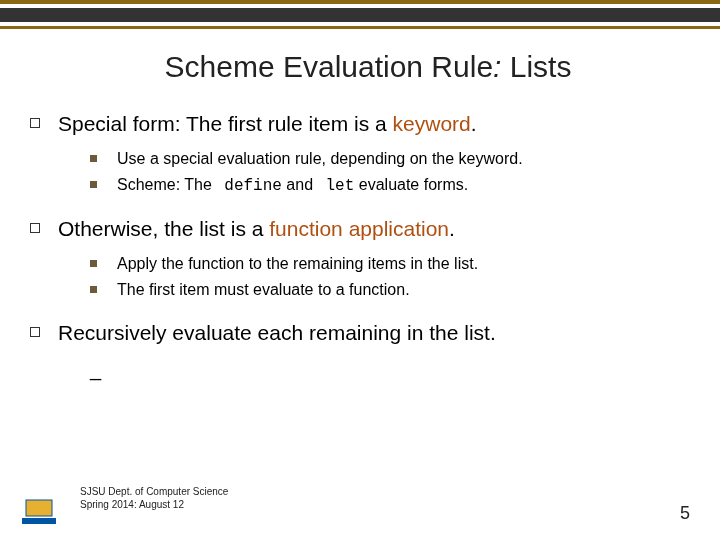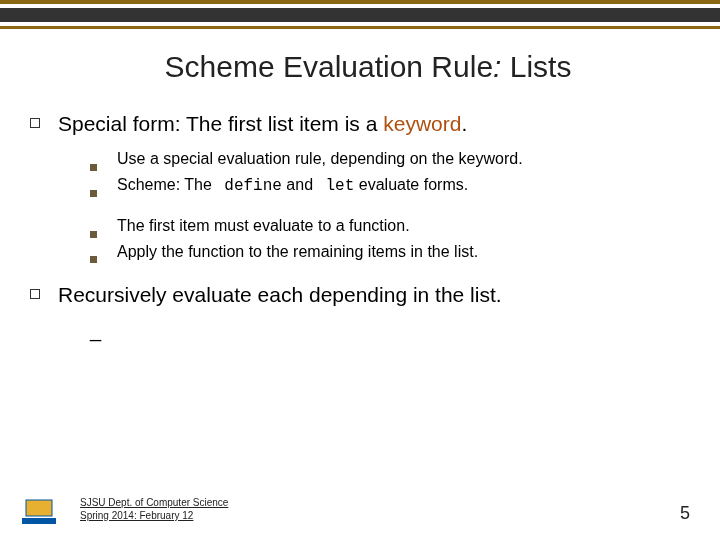--- a/index.html
+++ b/index.html
@@ -51,21 +51,21 @@
   .lvl1-text { line-height: 1.35; }
   .underline { }
   .keyword { color: #b05010; }
   .fnapp { color: #b05010; }
   .sub {
     margin-left: 60px;
     margin-bottom: 18px;
   }
   .lvl2 {
     display: flex;
-    align-items: flex-end;
+    align-items: flex-start;
     font-size: 16px;
     margin-bottom: 3px;
     line-height: 1.4;
   }
   .lvl2 .bullet-fill {
     width: 7px; height: 7px;
     background: #6b5b3a;
     margin-top: 7px;
     margin-right: 20px;
     flex: none;
@@ -86,23 +86,22 @@
   .footer .logo {
     position: absolute;
     left: 22px;
     bottom: 2px;
     width: 34px;
     height: 28px;
   }
   .footer .dept {
     position: absolute;
     left: 80px;
-    bottom: 4px;
+    bottom: 15px;
     line-height: 1.3;
-    text-decoration: underline;
   }
   .footer .course {
     position: absolute;
     left: 260px;
     right: 200px;
     bottom: 0;
     text-align: center;
     line-height: 1.3;
   }
   .footer .pagenum {
@@ -121,60 +120,66 @@
 
 <div class="title">
   <span>Scheme Evaluation Rule</span><span class="italic">: </span><span>Lists</span>
 </div>
 
 <div class="content">
 
   <div class="lvl1">
     <div class="bullet-sq"></div>
     <div class="lvl1-text">
-      <span class="underline">Special form</span><span>: The first list item is a </span><span class="keyword">keyword</span><span>.</span>
+      <span class="underline">Special form</span><span>: The first rule item is a </span><span class="keyword">keyword</span><span>.</span>
     </div>
   </div>
   <div class="sub">
     <div class="lvl2">
       <div class="bullet-fill"></div>
       <div>Use a special evaluation rule, depending on the keyword.</div>
     </div>
     <div class="lvl2">
       <div class="bullet-fill"></div>
       <div>
         <span>Scheme: The </span><span class="mono">define</span><span> and </span><span class="mono">let</span><span> evaluate forms.</span>
       </div>
     </div>
   </div>
 
+  <div class="lvl1">
+    <div class="bullet-sq"></div>
+    <div class="lvl1-text">
+      <span>Otherwise, the list is a </span><span class="fnapp">function application</span><span>.</span>
+    </div>
+  </div>
   <div class="sub">
     <div class="lvl2">
       <div class="bullet-fill"></div>
-      <div>The first item must evaluate to a function.</div>
+      <div>Apply the function to the remaining items in the list.</div>
     </div>
     <div class="lvl2">
       <div class="bullet-fill"></div>
-      <div>Apply the function to the remaining items in the list.</div>
+      <div>The first item must evaluate to a function.</div>
     </div>
   </div>
 
   <div class="lvl1">
     <div class="bullet-sq"></div>
-    <div class="lvl1-text">Recursively evaluate each depending in the list.</div>
+    <div class="lvl1-text">Recursively evaluate each remaining in the list.</div>
   </div>
   <div class="dash">_</div>
 
 </div>
 
 <div class="footer">
   <svg class="logo" viewBox="0 0 34 28">
     <rect x="4" y="4" width="26" height="16" fill="#e8b030" stroke="#0055a5" stroke-width="1"></rect>
     <rect x="0" y="22" width="34" height="6" fill="#0055a5"></rect>
   </svg>
   <div class="dept">
     <div>SJSU Dept. of Computer Science</div>
-    <div>Spring 2014: February 12</div>
+    <div>Spring 2014: August 12</div>
   </div>
   <div class="course">
   </div>
   <div class="pagenum">5</div>
 </div>
 
 </body></html>

